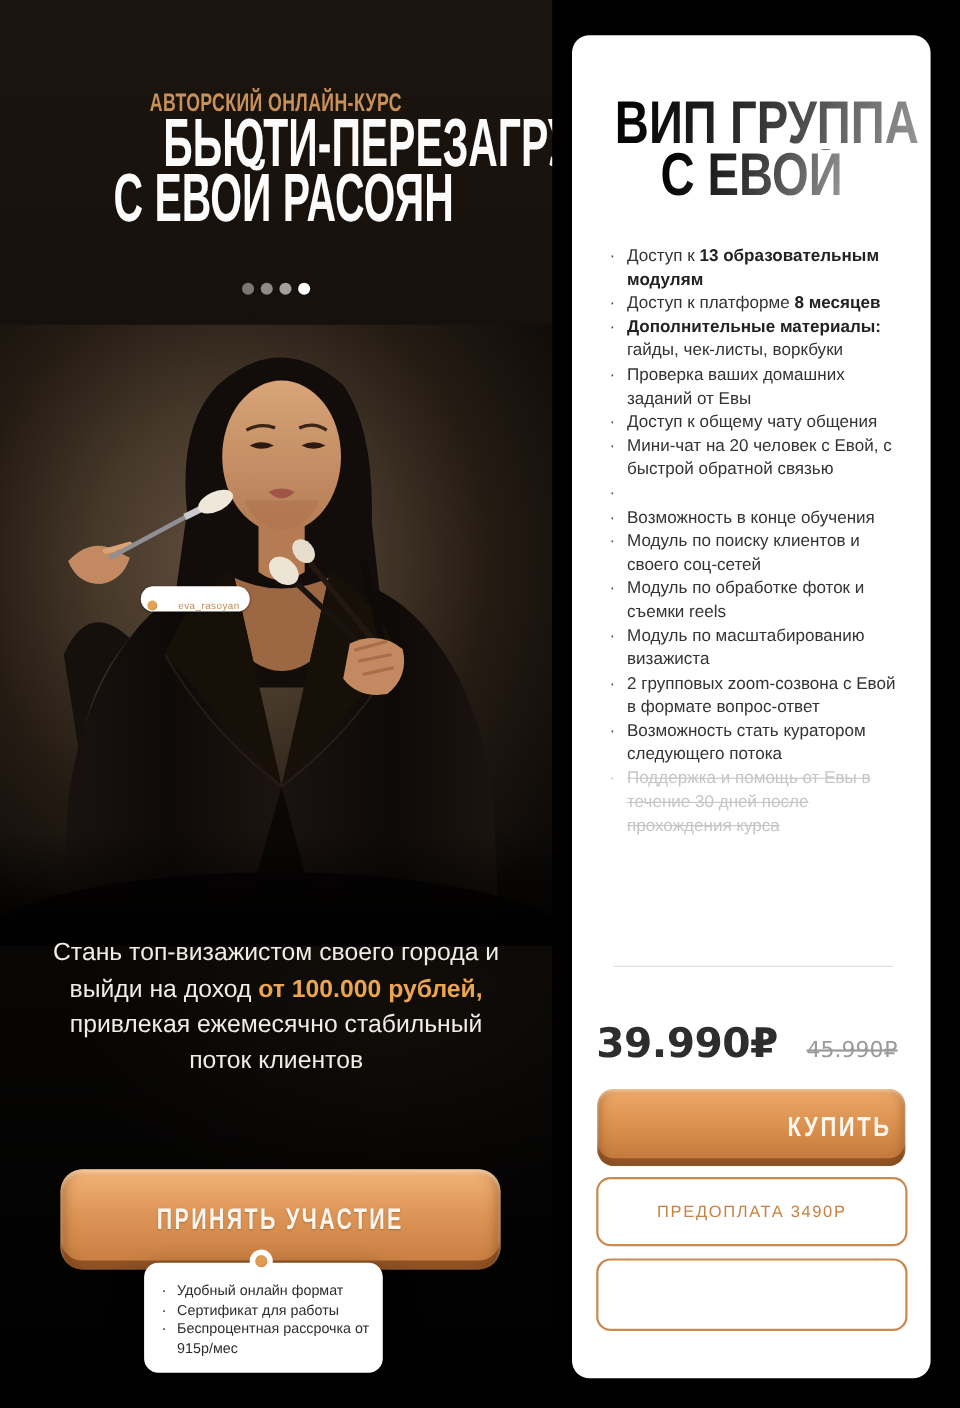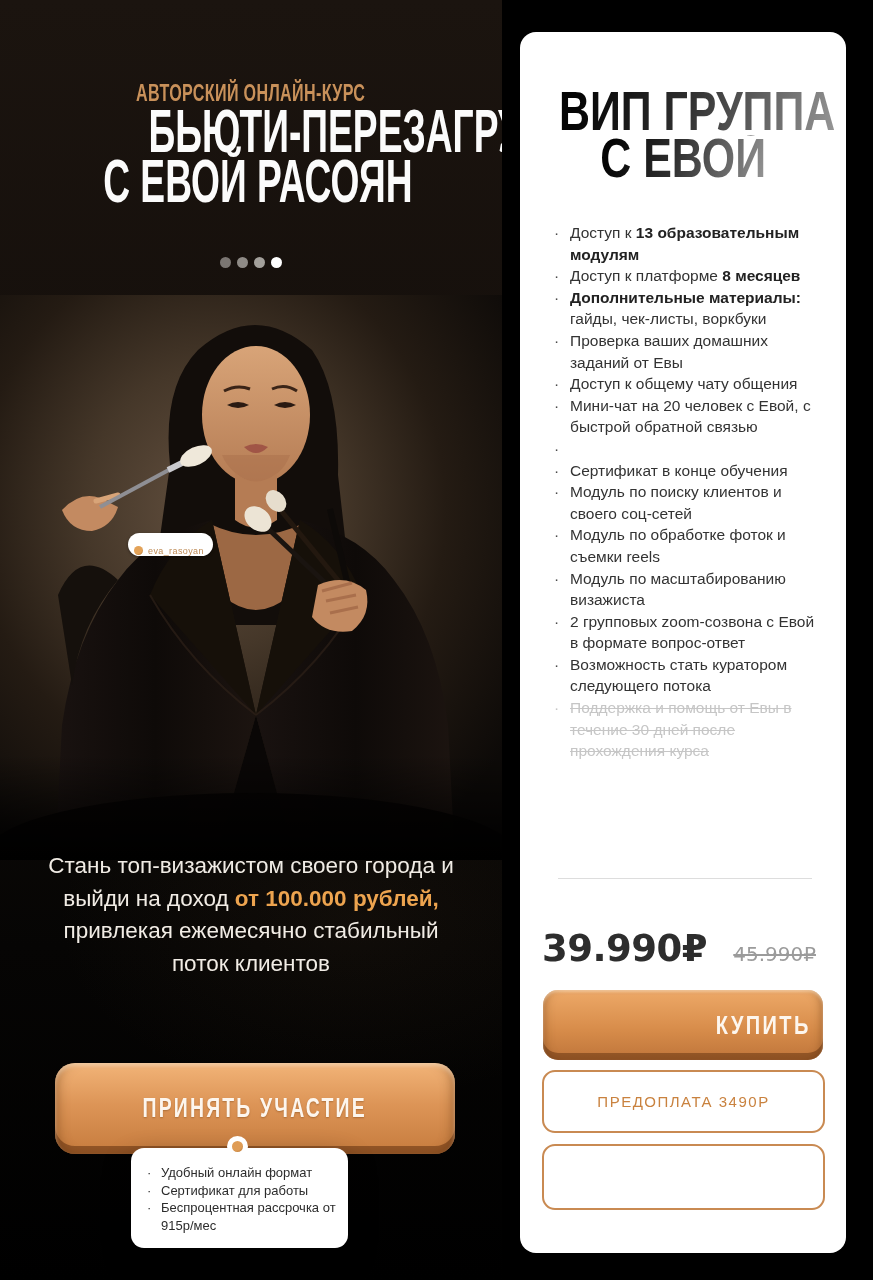--- a/index.html
+++ b/index.html
@@ -23,21 +23,21 @@
               color:#fbfbfb; font-weight:700; font-size:62px; line-height:50px; }
   .headline .cond { display:inline-block; transform:scaleX(.60); transform-origin:center; white-space:nowrap; }
 
   .dots { position:absolute; top:257px; width:100%; display:flex; justify-content:center; gap:6px; }
   .dot { width:11px; height:11px; border-radius:50%; cursor:pointer; }
 
   .photo { position:absolute; left:0; top:295px; width:502px; height:565px; }
   .photo svg { display:block; }
 
   .tag { position:absolute; left:128px; top:533px; height:23px; padding:12px 9px 0 6px;
-         background:#fff; border-radius:12px; display:flex; align-items:center; gap:5px;
+         background:#fff; border-radius:12px; display:flex; align-items:center; gap:19px;
          box-shadow:0 1px 3px rgba(0,0,0,.4); cursor:pointer; }
   .tag-dot { width:9px; height:9px; border-radius:50%;
              background:radial-gradient(circle at 40% 35%, #e3a258 55%, #9c6426); }
   .tag-text { font-size:9px; color:#bd8a55; letter-spacing:.4px; }
 
   .lead { position:absolute; top:850px; left:38px; width:426px; text-align:center;
           font-size:22.5px; line-height:32.5px; color:#f1ece5; font-weight:500; }
   .lead b { color:#eda44f; font-weight:700; }
 
   .cta { position:absolute; left:55px; top:1063px; width:400px; height:91px;
@@ -261,21 +261,21 @@
         </li>
         <li class="feat">
           <span class="bullet">·</span>
           <span class="ftext"><span>Мини-чат на 20 человек с Евой, с быстрой обратной связью</span></span>
         </li>
         <li class="feat">
           <span class="bullet">·</span>
         </li>
         <li class="feat">
           <span class="bullet">·</span>
-          <span class="ftext"><span>Сертификат в конце обучения</span></span>
+          <span class="ftext"><span>Возможность в конце обучения</span></span>
         </li>
         <li class="feat">
           <span class="bullet">·</span>
           <span class="ftext"><span>Модуль по поиску клиентов и своего соц-сетей</span></span>
         </li>
         <li class="feat">
           <span class="bullet">·</span>
           <span class="ftext"><span>Модуль по обработке фоток и съемки reels</span></span>
         </li>
         <li class="feat">

